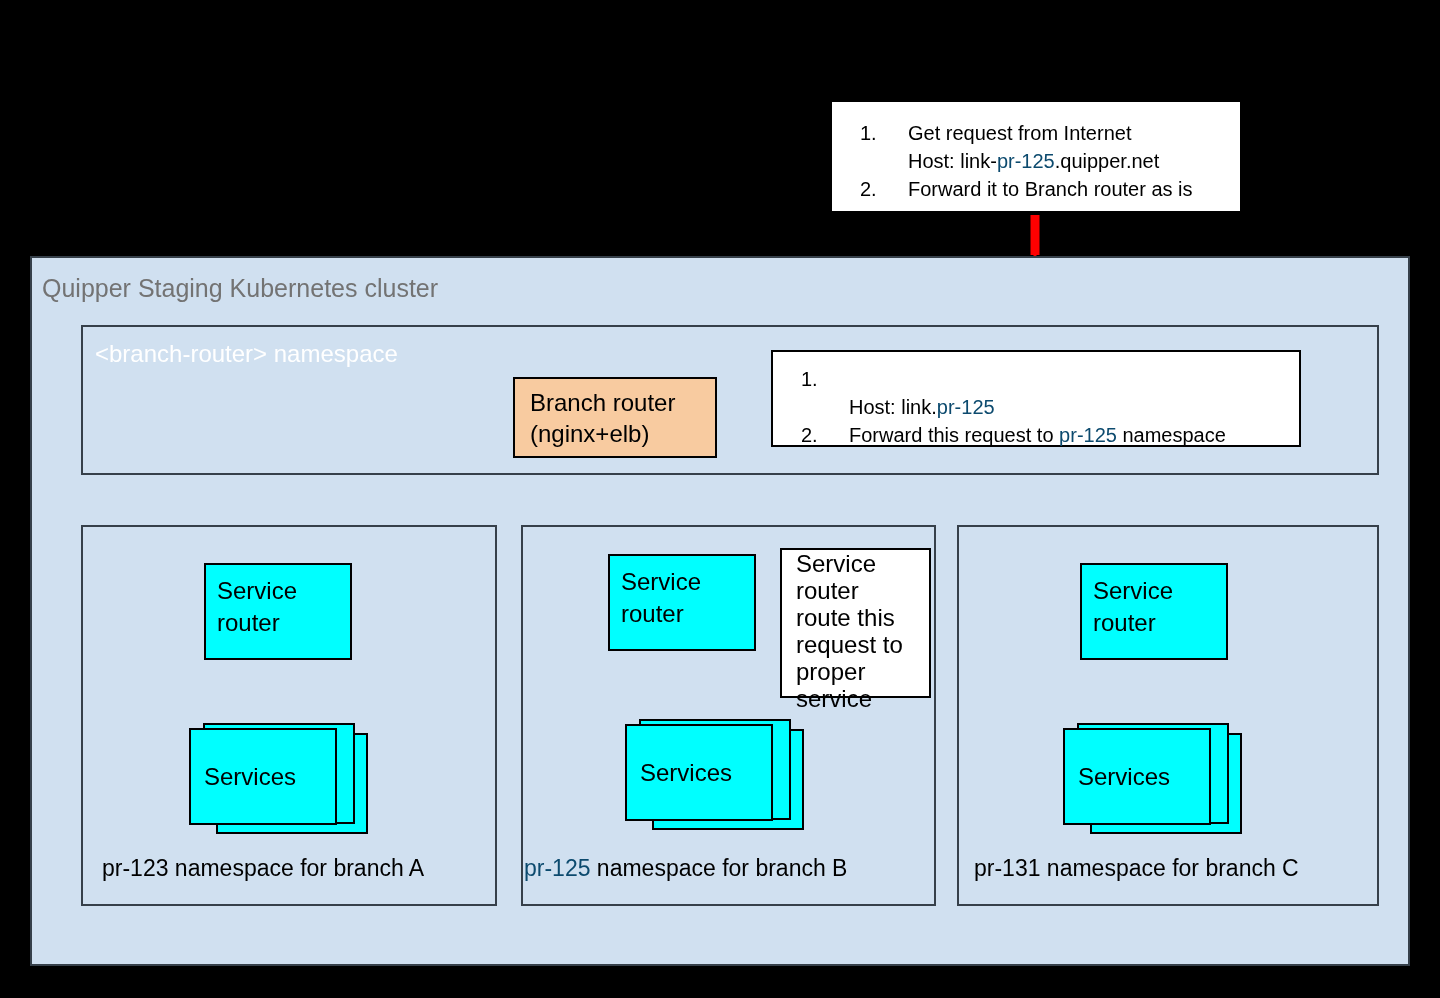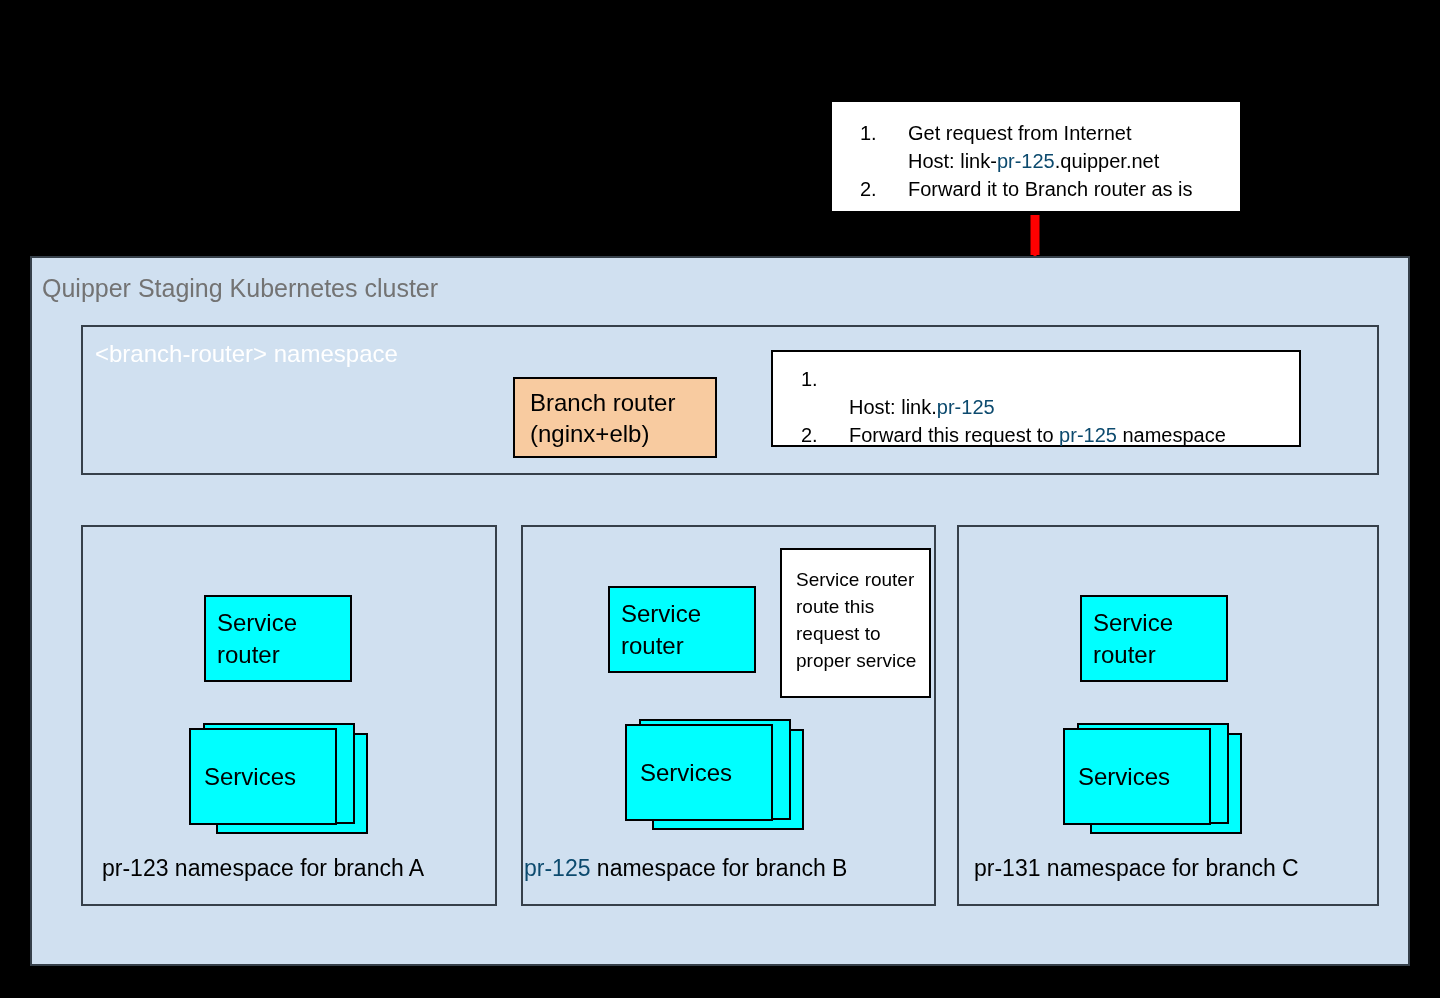--- a/index.html
+++ b/index.html
@@ -19,22 +19,22 @@
     padding-left:17px;font-size:25px;color:#000000;
   }
 
   
   .note{
     background:#FFFFFF;border:2px solid #000000;color:#000000;
   }
   #note-internet{left:830px;top:100px;width:412px;height:113px;padding:17px 0 0 0;}
   #note-rewrite{left:771px;top:350px;width:530px;height:97px;padding:13px 0 0 0;}
   #note-service{
-    left:780px;top:548px;width:151px;height:150px;padding:16px 12px 0 14px;
-    font-size:19px;line-height:27px;
+    left:780px;top:548px;width:151px;height:150px;padding:0 12px 0 14px;
+    font-size:24px;line-height:27px;
   }
   .note-row{display:flex;font-size:20px;line-height:28px;}
   .note-num{width:76px;text-align:left;padding-left:28px;box-sizing:border-box;}
   .note-num.indent{visibility:hidden;}
   .note-txt{flex:1;}
   .red{color:#0c4a6e;font-weight:normal;}
 
   
   #cluster{
     left:30px;top:256px;width:1380px;height:710px;
@@ -64,22 +64,22 @@
   #ns-b{left:521px;width:415px;}
   #ns-c{left:957px;width:422px;}
   .ns-label{position:absolute;bottom:22px;font-size:23px;color:#000;white-space:nowrap;}
   #ns-a .ns-label{left:19px;}
   #ns-b .ns-label{left:1px;}
   #ns-c .ns-label{left:15px;}
 
   
   .cyan{background:#00FFFF;border:2px solid #000000;color:#000;}
   .srv-router{
-    width:148px;height:87px;font-size:24px;line-height:32px;
-    padding:10px 0 0 11px;box-sizing:border-box;margin-top:32px;
+    width:148px;height:97px;font-size:24px;line-height:32px;
+    padding:10px 0 0 11px;box-sizing:border-box;
   }
   #srv-router-a{left:204px;top:563px;}
   #srv-router-b{left:608px;top:554px;}
   #srv-router-c{left:1080px;top:563px;}
 
   .services-stack{width:175px;height:118px;}
   #services-a{left:189px;top:712px;}
   #services-b{left:625px;top:708px;}
   #services-c{left:1063px;top:712px;}
   .services-stack .card{position:absolute;width:148px;height:97px;}

